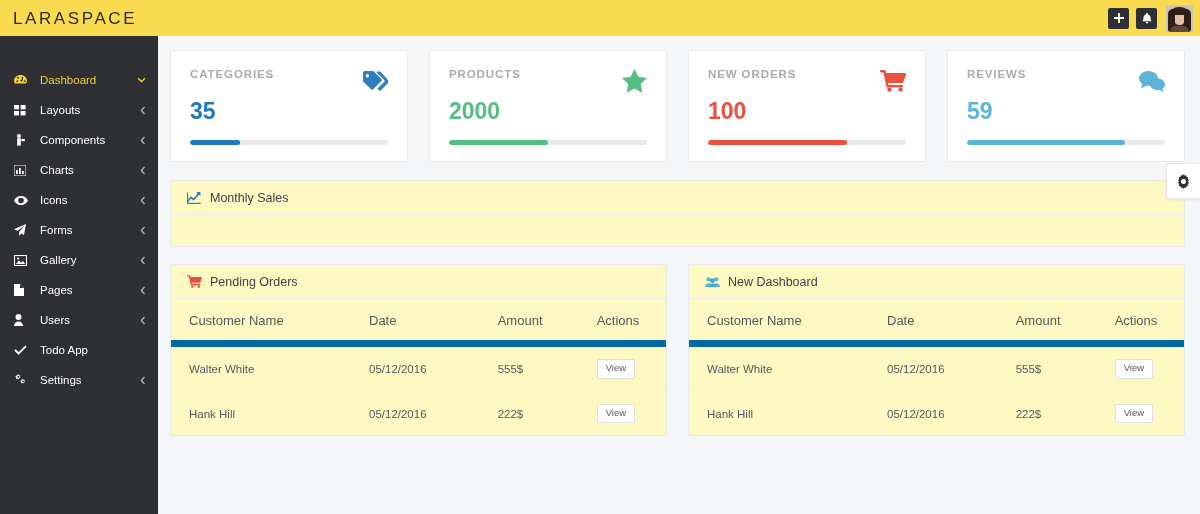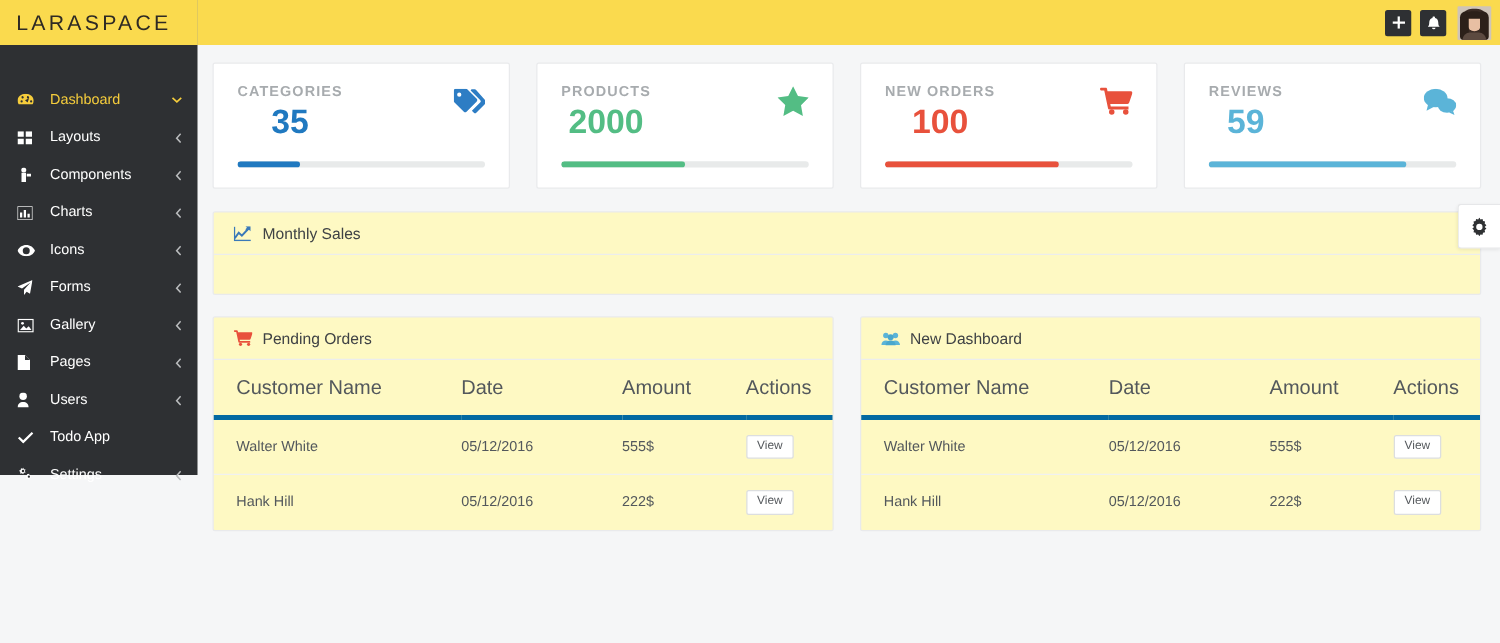--- a/index.html
+++ b/index.html
@@ -6,21 +6,21 @@
   html, body {
     width: 1200px; height: 514px;
     font-family: "Liberation Sans", sans-serif;
     background: #f5f6f7;
     overflow: hidden;
   }
   .app { display: flex; width: 1200px; height: 514px; position: relative; }
 
   
   .sidebar {
-    width: 158px; min-width: 158px; height: 380px;
+    width: 158px; min-width: 158px; height: 514px;
     background: #2e3033;
     display: flex; flex-direction: column;
   }
   .logo-area {
     height: 36px; min-height: 36px;
     background: #fada4e;
     display: flex; align-items: center;
     padding-left: 13px;
   }
   .logo-text {
@@ -83,21 +83,21 @@
   .stat-card {
     flex: 1; background: #ffffff; border: 1px solid #e9eaec;
     border-radius: 2px; padding: 17px 19px 16px 19px;
     min-width: 0;
   }
   .stat-top { display: flex; align-items: flex-start; justify-content: space-between; }
   .stat-title {
     font-size: 11.5px; color: #a7abae; font-weight: bold;
     letter-spacing: 0.9px; text-transform: uppercase;
   }
-  .stat-value { font-size: 27px; font-weight: bold; margin-top: 2px; line-height: 1.15; text-align: center; }
+  .stat-value { font-size: 23px; font-weight: bold; margin-top: 18px; line-height: 1.15; }
   .stat-icon { width: 26px; height: 26px; display: flex; align-items: center; justify-content: center; }
   .progress { margin-top: 16px; height: 5px; background: #e8eaea; border-radius: 3px; overflow: hidden; }
   .progress .bar { height: 5px; border-radius: 3px; }
 
   
   .panel {
     background: #fef9c3; border: 1px solid #e9eaec; border-radius: 2px;
   }
   .panel-head {
     height: 34px; display: flex; align-items: center;
@@ -108,22 +108,22 @@
     width: 16px; min-width: 16px; margin-right: 8px;
     display: flex; align-items: center; justify-content: center;
   }
   .chart-panel { margin-top: 18px; }
   .chart-body { height: 31px; }
 
   .tables-row { display: flex; gap: 21px; margin-top: 17px; }
   .tables-row .panel { flex: 1; min-width: 0; }
   .tbl { width: 100%; border-collapse: collapse; }
   .tbl th {
-    text-align: left; font-size: 16px; font-weight: normal; color: #53585c;
-    padding: 14px 0 12px 0; border-bottom: 4px solid #0369a1;
+    text-align: left; font-size: 13px; font-weight: normal; color: #53585c;
+    padding: 14px 0 12px 0; border-bottom: 7px solid #0369a1;
   }
   .tbl td {
     font-size: 11.5px; color: #53585c;
     padding: 12px 0 12px 0; border-bottom: 1px solid #f0f1f1;
   }
   .tbl tr:last-child td { border-bottom: none; }
   .tbl .c-name { padding-left: 18px; width: 40%; }
   .tbl .c-date { width: 26%; }
   .tbl .c-amount { width: 20%; }
   .tbl .c-actions { width: 14%; }

